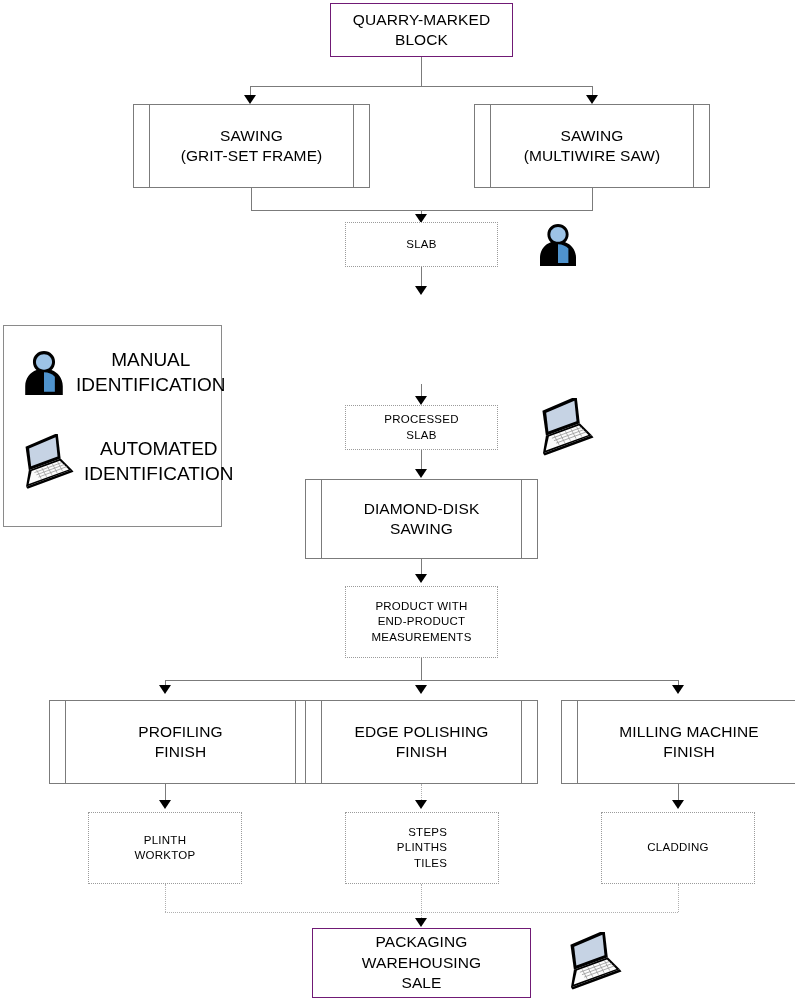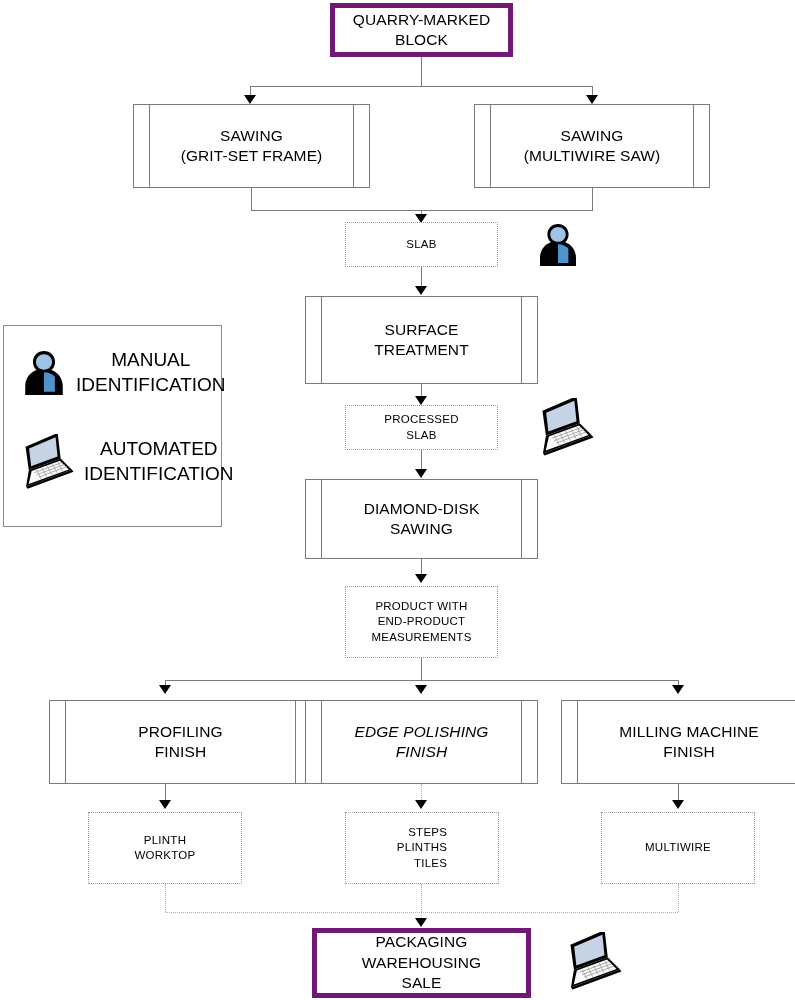--- a/index.html
+++ b/index.html
@@ -28,21 +28,21 @@
     line-height:1.32;
   }
   .node .lbl{
     display:block;
     white-space:pre-line;
     pointer-events:none;
   }
 
   
   .rect{
-    border:5px solid #701a75;
+    border:1px solid #701a75;
     font-size:15.5px;
     letter-spacing:.1px;
   }
   
   .pre{
     border:1px solid #7b7b7b;
     font-size:15.5px;
     letter-spacing:.1px;
   }
   .pre::before,.pre::after{
@@ -146,24 +146,20 @@
       <path d="M21 2c-6.0 0-10.6 4.6-10.6 10.4 0 3.1 1.3 5.9 3.4 7.8C7.6 22.4 3 28.3 3 35.6V44h36v-8.4c0-7.3-4.6-13.2-10.8-15.4 2.1-1.9 3.4-4.7 3.4-7.8C31.6 6.6 27.0 2 21 2z" fill="#000000"></path>
       <path d="M21 5.0c-4.3 0-7.7 3.3-7.7 7.4s3.4 7.4 7.7 7.4 7.7-3.3 7.7-7.4S25.3 5.0 21 5.0z" fill="#9dc3e6"></path>
       <path d="M21 22.3c-4.2 0-7.9 1.6-10.4 4.2v14.4h20.8V26.5C28.9 23.9 25.2 22.3 21 22.3z" fill="#000000"></path>
       <path d="M21 22.3v18.6h10.4V26.5C28.9 23.9 25.2 22.3 21 22.3z" fill="#4f93cd"></path>
     </svg>
   </div>
 
   <div class="ln lnv" style="left:421px;top:267px;height:24px;"></div>
   <div class="arw" style="left:415px;top:286px;"></div>
 
-  <div class="node pre" style="left:305px;top:296px;width:233px;height:88px;">
-    <span class="lbl">SURFACE
-TREATMENT</span>
-  </div>
 
   <div class="ln lnv" style="left:421px;top:384px;height:19px;"></div>
   <div class="arw" style="left:415px;top:396px;"></div>
 
   <div class="node dot" style="left:345px;top:405px;width:153px;height:45px;">
     <span class="lbl">PROCESSED
 SLAB</span>
   </div>
 
   <div class="icon" style="left:528px;top:398px;width:66px;height:58px;">
@@ -210,21 +206,21 @@
   <div class="ln lnv" style="left:165px;top:680px;height:9px;"></div>
   <div class="ln lnv" style="left:678px;top:680px;height:9px;"></div>
   <div class="arw" style="left:159px;top:685px;"></div>
   <div class="arw" style="left:415px;top:685px;"></div>
   <div class="arw" style="left:672px;top:685px;"></div>
 
   <div class="node pre" style="left:49px;top:700px;width:263px;height:84px;">
     <span class="lbl">PROFILING
 FINISH</span>
   </div>
-  <div class="node pre" style="left:305px;top:700px;width:233px;height:84px;font-style:italic;">
+  <div class="node pre" style="left:305px;top:700px;width:233px;height:84px;">
     <span class="lbl">EDGE POLISHING
 FINISH</span>
   </div>
   <div class="node pre" style="left:561px;top:700px;width:256px;height:84px;">
     <span class="lbl">MILLING MACHINE
 FINISH</span>
   </div>
 
   <div class="ln lnv" style="left:165px;top:784px;height:20px;"></div>
   <div class="arw" style="left:159px;top:800px;"></div>
@@ -238,21 +234,21 @@
   <div class="node dot" style="left:88px;top:812px;width:154px;height:72px;">
     <span class="lbl">PLINTH
 WORKTOP</span>
   </div>
   <div class="node dot" style="left:345px;top:812px;width:154px;height:72px;text-align:right;">
     <span class="lbl">STEPS
 PLINTHS
 TILES</span>
   </div>
   <div class="node dot" style="left:601px;top:812px;width:154px;height:72px;">
-    <span class="lbl">MULTIWIRE</span>
+    <span class="lbl">CLADDING</span>
   </div>
 
   <div class="ln lnv dotline" style="left:165px;top:884px;height:28px;"></div>
   <div class="ln lnv dotline" style="left:421px;top:884px;height:28px;"></div>
   <div class="ln lnv dotline" style="left:678px;top:884px;height:28px;"></div>
   <div class="ln lnh dotline" style="left:165px;top:912px;width:513px;"></div>
   <div class="ln lnv dotline" style="left:421px;top:912px;height:10px;"></div>
   <div class="arw" style="left:415px;top:918px;"></div>
 
   <div class="node rect" style="left:312px;top:928px;width:219px;height:70px;">

